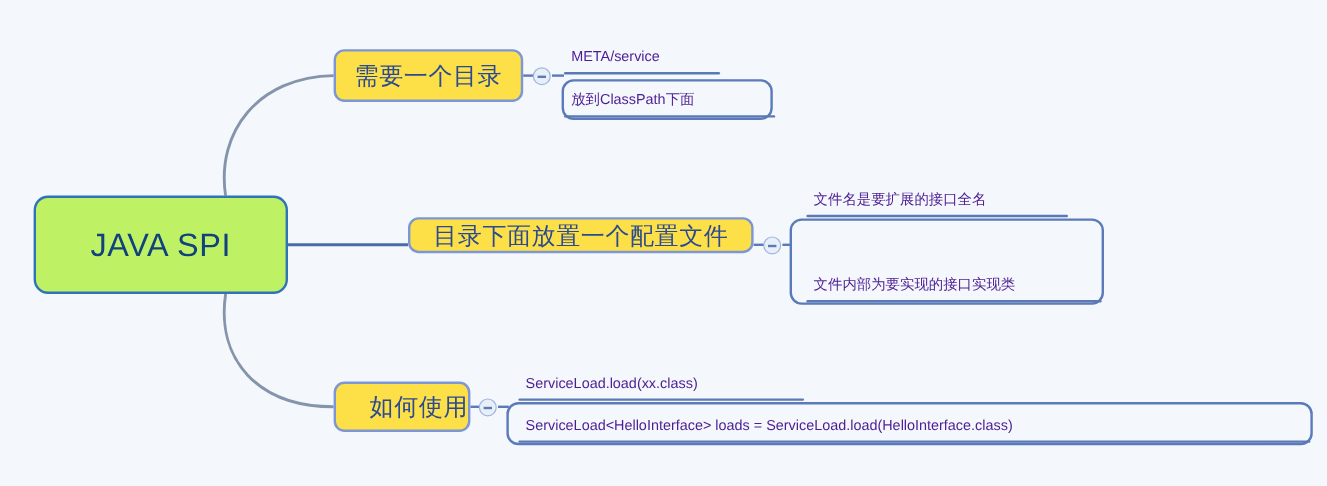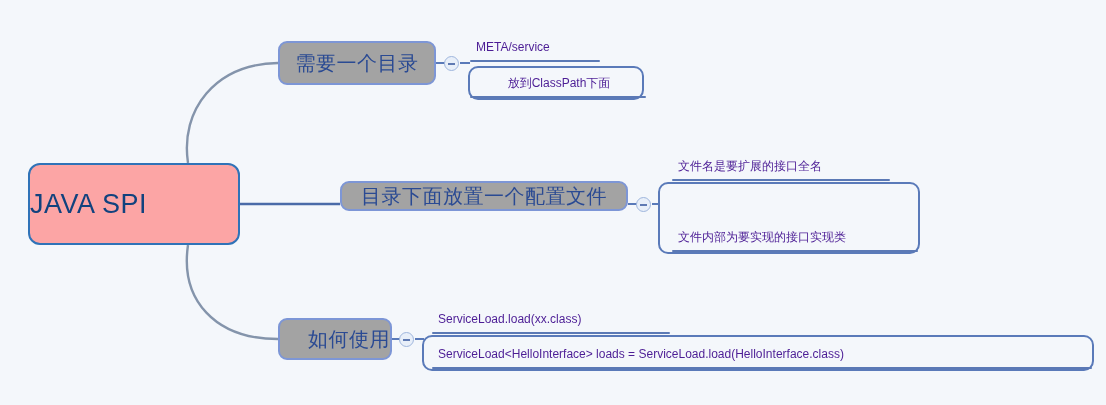--- a/index.html
+++ b/index.html
@@ -32,40 +32,40 @@
   }
 
   
   .root-node {
     position: absolute;
     left: 28px;
     top: 163px;
     width: 212px;
     height: 82px;
     box-sizing: border-box;
-    background: #fca5a5;
+    background: #bef264;
     border: 2px solid #2f73b8;
     border-radius: 12px;
     display: flex;
     align-items: center;
-    justify-content: flex-start;
+    justify-content: center;
     z-index: 5;
   }
   .root-node .root-label {
     font-size: 27px;
     color: #11427e;
     letter-spacing: 0.5px;
     white-space: nowrap;
   }
 
   
   .branch-node {
     position: absolute;
     box-sizing: border-box;
-    background: #a3a3a3;
+    background: #fde047;
     border: 2px solid #7d96d6;
     border-radius: 9px;
     display: flex;
     align-items: center;
     justify-content: center;
     z-index: 5;
   }
   .branch-node .branch-label {
     font-size: 20px;
     color: #2a4a93;
@@ -163,21 +163,21 @@
   <div class="branch-node" id="branch-1">
     <span class="branch-label">需要一个目录</span>
   </div>
   <div class="toggle" style="left:444px; top:56px;"></div>
 
   <div class="leaf" style="left:470px; top:36px; width:130px;">
     <span class="leaf-label">META/service</span>
     <span class="leaf-underline"></span>
   </div>
 
-  <div class="leaf" style="left:470px; top:72px; width:176px;text-align:center;">
+  <div class="leaf" style="left:470px; top:72px; width:176px;">
     <span class="leaf-label">放到ClassPath下面</span>
     <span class="leaf-underline"></span>
   </div>
 
   <div class="branch-node" id="branch-2">
     <span class="branch-label">目录下面放置一个配置文件</span>
   </div>
   <div class="toggle" style="left:636px; top:197px;"></div>
 
   <div class="leaf" style="left:672px; top:155px; width:218px;">

